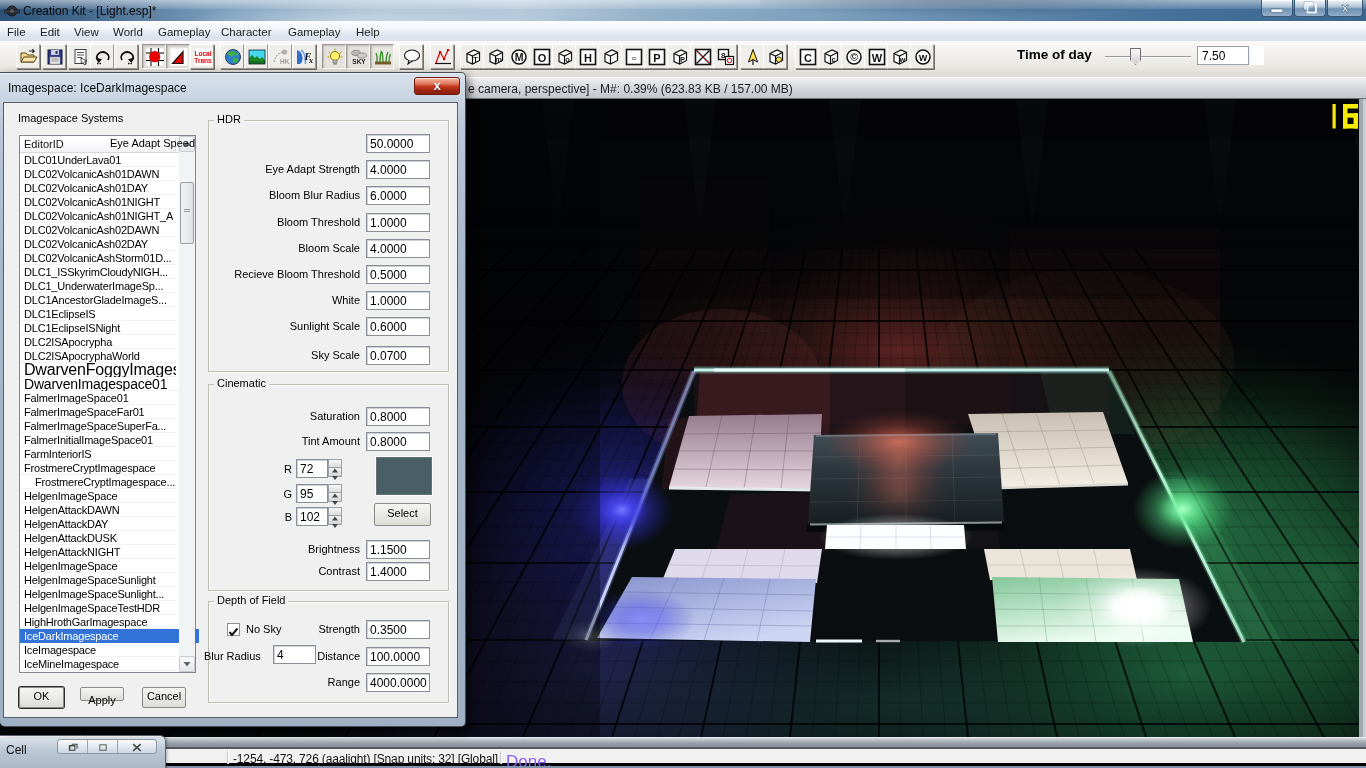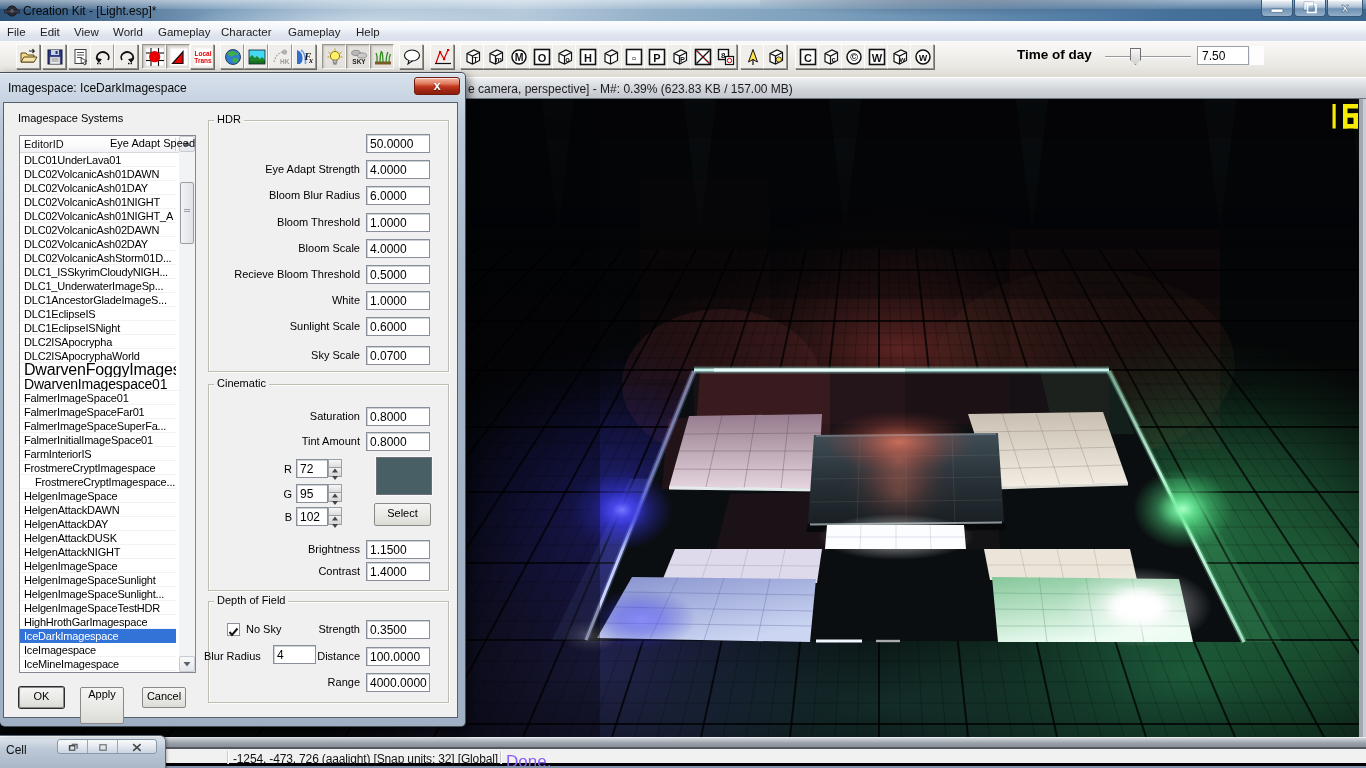--- a/index.html
+++ b/index.html
@@ -788,21 +788,21 @@
 <div class="abs" style="left:20px;top:489px;width:156px;height:14px;color:#000;font-size:11px;letter-spacing:-0.2px;line-height:14px;padding-left:4px;white-space:nowrap;overflow:hidden;box-shadow:inset 0 -1px 0 #f2f2f6">HelgenImageSpace</div>
 <div class="abs" style="left:20px;top:503px;width:156px;height:14px;color:#000;font-size:11px;letter-spacing:-0.2px;line-height:14px;padding-left:4px;white-space:nowrap;overflow:hidden;box-shadow:inset 0 -1px 0 #f2f2f6">HelgenAttackDAWN</div>
 <div class="abs" style="left:20px;top:517px;width:156px;height:14px;color:#000;font-size:11px;letter-spacing:-0.2px;line-height:14px;padding-left:4px;white-space:nowrap;overflow:hidden;box-shadow:inset 0 -1px 0 #f2f2f6">HelgenAttackDAY</div>
 <div class="abs" style="left:20px;top:531px;width:156px;height:14px;color:#000;font-size:11px;letter-spacing:-0.2px;line-height:14px;padding-left:4px;white-space:nowrap;overflow:hidden;box-shadow:inset 0 -1px 0 #f2f2f6">HelgenAttackDUSK</div>
 <div class="abs" style="left:20px;top:545px;width:156px;height:14px;color:#000;font-size:11px;letter-spacing:-0.2px;line-height:14px;padding-left:4px;white-space:nowrap;overflow:hidden;box-shadow:inset 0 -1px 0 #f2f2f6">HelgenAttackNIGHT</div>
 <div class="abs" style="left:20px;top:559px;width:156px;height:14px;color:#000;font-size:11px;letter-spacing:-0.2px;line-height:14px;padding-left:4px;white-space:nowrap;overflow:hidden;box-shadow:inset 0 -1px 0 #f2f2f6">HelgenImageSpace</div>
 <div class="abs" style="left:20px;top:573px;width:156px;height:14px;color:#000;font-size:11px;letter-spacing:-0.2px;line-height:14px;padding-left:4px;white-space:nowrap;overflow:hidden;box-shadow:inset 0 -1px 0 #f2f2f6">HelgenImageSpaceSunlight</div>
 <div class="abs" style="left:20px;top:587px;width:156px;height:14px;color:#000;font-size:11px;letter-spacing:-0.2px;line-height:14px;padding-left:4px;white-space:nowrap;overflow:hidden;box-shadow:inset 0 -1px 0 #f2f2f6">HelgenImageSpaceSunlight...</div>
 <div class="abs" style="left:20px;top:601px;width:156px;height:14px;color:#000;font-size:11px;letter-spacing:-0.2px;line-height:14px;padding-left:4px;white-space:nowrap;overflow:hidden;box-shadow:inset 0 -1px 0 #f2f2f6">HelgenImageSpaceTestHDR</div>
 <div class="abs" style="left:20px;top:615px;width:156px;height:14px;color:#000;font-size:11px;letter-spacing:-0.2px;line-height:14px;padding-left:4px;white-space:nowrap;overflow:hidden;box-shadow:inset 0 -1px 0 #f2f2f6">HighHrothGarImagespace</div>
-<div class="abs" style="left:20px;top:629px;width:156px;height:14px;background:#3273d8;color:#fff;font-size:11px;letter-spacing:-0.2px;line-height:14px;padding-left:4px;white-space:nowrap;overflow:hidden">IceDarkImagespace</div>
+<div class="abs" style="left:20px;top:629px;width:179px;height:14px;background:#3273d8;color:#fff;font-size:11px;letter-spacing:-0.2px;line-height:14px;padding-left:4px;white-space:nowrap;overflow:hidden">IceDarkImagespace</div>
 <div class="abs" style="left:20px;top:643px;width:156px;height:14px;color:#000;font-size:11px;letter-spacing:-0.2px;line-height:14px;padding-left:4px;white-space:nowrap;overflow:hidden;box-shadow:inset 0 -1px 0 #f2f2f6">IceImagespace</div>
 <div class="abs" style="left:20px;top:657px;width:156px;height:14px;color:#000;font-size:11px;letter-spacing:-0.2px;line-height:14px;padding-left:4px;white-space:nowrap;overflow:hidden;box-shadow:inset 0 -1px 0 #f2f2f6">IceMineImagespace</div>
 <div class="abs" style="left:179px;top:136px;width:16px;height:536px;background:#f2f3f5">
  <div class="abs" style="left:0;top:0;width:16px;height:16px;background:linear-gradient(#f8f9fa,#e4e7eb);border:1px solid #c8ccd2;border-radius:2px">
   <svg width="14" height="14" viewBox="0 0 14 14">
         <path d="M7 4.5 L10.5 9 L3.5 9 Z" fill="#596470"></path>
       </svg></div>
  <div class="abs" style="left:0;bottom:0;width:16px;height:16px;background:linear-gradient(#f8f9fa,#e4e7eb);border:1px solid #c8ccd2;border-radius:2px">
   <svg width="14" height="14" viewBox="0 0 14 14">
         <path d="M7 9.5 L10.5 5 L3.5 5 Z" fill="#596470"></path>
@@ -882,13 +882,13 @@
 <div class="lbl" style="left:246px;top:623px">No Sky</div>
 <div class="lbl" style="left:110px;top:623px;width:250px;text-align:right">Strength</div>
 <div class="inp" style="left:366px;top:620px">0.3500</div>
 <div class="lbl" style="left:110px;top:650px;width:250px;text-align:right">Distance</div>
 <div class="inp" style="left:366px;top:647px">100.0000</div>
 <div class="lbl" style="left:110px;top:676px;width:250px;text-align:right">Range</div>
 <div class="inp" style="left:366px;top:673px">4000.0000</div>
 <div class="lbl" style="left:204px;top:650px">Blur Radius</div>
 <div class="inp" style="left:273px;top:645px;width:43px">4</div>
 <div class="btn" style="left:19px;top:687px;width:45px;height:21px;padding-top:2px;box-shadow:0 0 0 1px #2c2c2c">OK</div>
-<div class="btn" style="left:80px;top:687px;width:44px;height:37px;padding-top:0">Apply</div>
+<div class="btn" style="left:80px;top:687px;width:44px;height:14px;padding-top:6px">Apply</div>
 <div class="btn" style="left:142px;top:687px;width:44px;height:21px;padding-top:2px">Cancel</div>
 </body></html>

